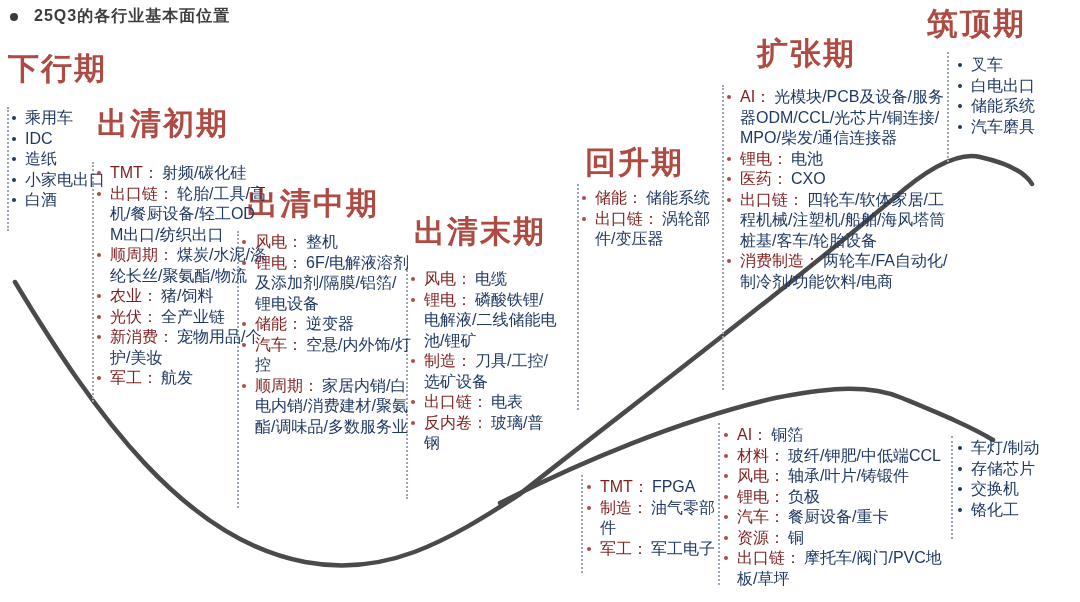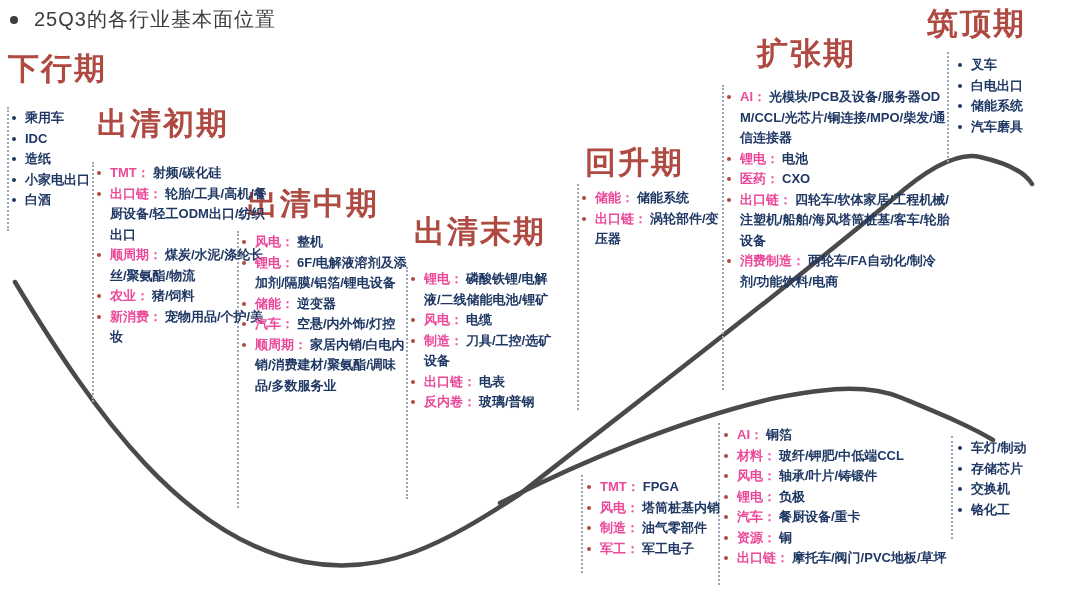--- a/index.html
+++ b/index.html
@@ -3,38 +3,38 @@
 <meta charset="utf-8">
 <style>
   html,body{margin:0;padding:0;background:#ffffff;}
   .canvas{
     position:relative;width:1080px;height:602px;overflow:hidden;background:#ffffff;
     font-family:"Liberation Sans","DejaVu Sans",sans-serif;
   }
   svg.curves{position:absolute;left:0;top:0;width:1080px;height:602px;}
   .title{
     position:absolute;left:10px;top:6px;display:flex;align-items:center;gap:16px;
-    font-size:20px;font-weight:normal;color:#3d3d3d;letter-spacing:1px;
+    font-size:16px;font-weight:bold;color:#3d3d3d;letter-spacing:1px;
   }
   .title .tbullet{width:8px;height:8px;border-radius:50%;background:#3d3d3d;flex:0 0 auto;}
   .phase{
     position:absolute;font-size:31px;font-weight:bold;color:#AE4A42;letter-spacing:2px;white-space:nowrap;
   }
   .dotline{position:absolute;width:0;border-left:2px dotted #9aa5b8;}
   .list{position:absolute;}
   .li{
-    position:relative;padding-left:15px;font-size:13px;font-weight:bold;
+    position:relative;padding-left:15px;font-size:16px;font-weight:normal;
     line-height:20.5px;color:#1F3864;word-break:break-all;
   }
   .li::before{
     content:"";position:absolute;left:2px;top:8px;width:4px;height:4px;border-radius:50%;
   }
   .list.redb .li::before{background:#AE4A42;}
   .list.navyb .li::before{background:#1F3864;}
-  .cat{color:#ec4899;}
+  .cat{color:#7f1d1d;}
   .cat:not(:empty){margin-right:3px;}
   .val{color:#1F3864;}
 </style>
 </head>
 <body>
 
 <div class="canvas">
 
   <svg class="curves" viewBox="0 0 1080 602">
     <path d="M 15 282 C 95 415, 185 540, 305 562 C 385 577, 445 543, 520 494 C 600 430, 760 310, 893 199 C 928 168, 958 152, 980 157 C 1002 162, 1024 170, 1032 184" fill="none" stroke="#4A4A4A" stroke-width="4.5" stroke-linecap="round"></path>
@@ -73,36 +73,38 @@
       <div class="li"><span class="cat"></span><span class="val">小家电出口</span></div>
       <div class="li"><span class="cat"></span><span class="val">白酒</span></div>
     </div>
 
   <div class="list redb" style="left:95px;top:163px;width:172px">
 
   <div class="li"><span class="cat">TMT：</span><span class="val">射频/碳化硅</span></div>
       <div class="li"><span class="cat">出口链：</span><span class="val">轮胎/工具/高机/餐厨设备/轻工ODM出口/纺织出口</span></div>
       <div class="li"><span class="cat">顺周期：</span><span class="val">煤炭/水泥/涤纶长丝/聚氨酯/物流</span></div>
       <div class="li"><span class="cat">农业：</span><span class="val">猪/饲料</span></div>
+      <div class="li"><span class="cat">光伏：</span><span class="val">全产业链</span></div>
       <div class="li"><span class="cat">新消费：</span><span class="val">宠物用品/个护/美妆</span></div>
+      <div class="li"><span class="cat">军工：</span><span class="val">航发</span></div>
     </div>
 
   <div class="list redb" style="left:240px;top:232px;width:172px">
 
   <div class="li"><span class="cat">风电：</span><span class="val">整机</span></div>
       <div class="li"><span class="cat">锂电：</span><span class="val">6F/电解液溶剂及添加剂/隔膜/铝箔/锂电设备</span></div>
       <div class="li"><span class="cat">储能：</span><span class="val">逆变器</span></div>
       <div class="li"><span class="cat">汽车：</span><span class="val">空悬/内外饰/灯控</span></div>
       <div class="li"><span class="cat">顺周期：</span><span class="val">家居内销/白电内销/消费建材/聚氨酯/调味品/多数服务业</span></div>
     </div>
 
   <div class="list redb" style="left:409px;top:269px;width:150px">
 
+      <div class="li"><span class="cat">风电：</span><span class="val">电缆</span></div>
       <div class="li"><span class="cat">锂电：</span><span class="val">磷酸铁锂/电解液/二线储能电池/锂矿</span></div>
-      <div class="li"><span class="cat">风电：</span><span class="val">电缆</span></div>
       <div class="li"><span class="cat">制造：</span><span class="val">刀具/工控/选矿设备</span></div>
       <div class="li"><span class="cat">出口链：</span><span class="val">电表</span></div>
       <div class="li"><span class="cat">反内卷：</span><span class="val">玻璃/普钢</span></div>
     </div>
 
   <div class="list redb" style="left:580px;top:188px;width:140px">
 
   <div class="li"><span class="cat">储能：</span><span class="val">储能系统</span></div>
       <div class="li"><span class="cat">出口链：</span><span class="val">涡轮部件/变压器</span></div>
     </div>
@@ -120,21 +122,20 @@
 
   <div class="li"><span class="cat"></span><span class="val">叉车</span></div>
       <div class="li"><span class="cat"></span><span class="val">白电出口</span></div>
       <div class="li"><span class="cat"></span><span class="val">储能系统</span></div>
       <div class="li"><span class="cat"></span><span class="val">汽车磨具</span></div>
     </div>
 
   <div class="list redb" style="left:585px;top:477px;width:140px">
 
   <div class="li"><span class="cat">TMT：</span><span class="val">FPGA</span></div>
-      <div class="li"><span class="cat">风电：</span><span class="val">塔筒桩基内销</span></div>
       <div class="li"><span class="cat">制造：</span><span class="val">油气零部件</span></div>
       <div class="li"><span class="cat">军工：</span><span class="val">军工电子</span></div>
     </div>
 
   <div class="list redb" style="left:722px;top:425px;width:228px">
 
   <div class="li"><span class="cat">AI：</span><span class="val">铜箔</span></div>
       <div class="li"><span class="cat">材料：</span><span class="val">玻纤/钾肥/中低端CCL</span></div>
       <div class="li"><span class="cat">风电：</span><span class="val">轴承/叶片/铸锻件</span></div>
       <div class="li"><span class="cat">锂电：</span><span class="val">负极</span></div>

